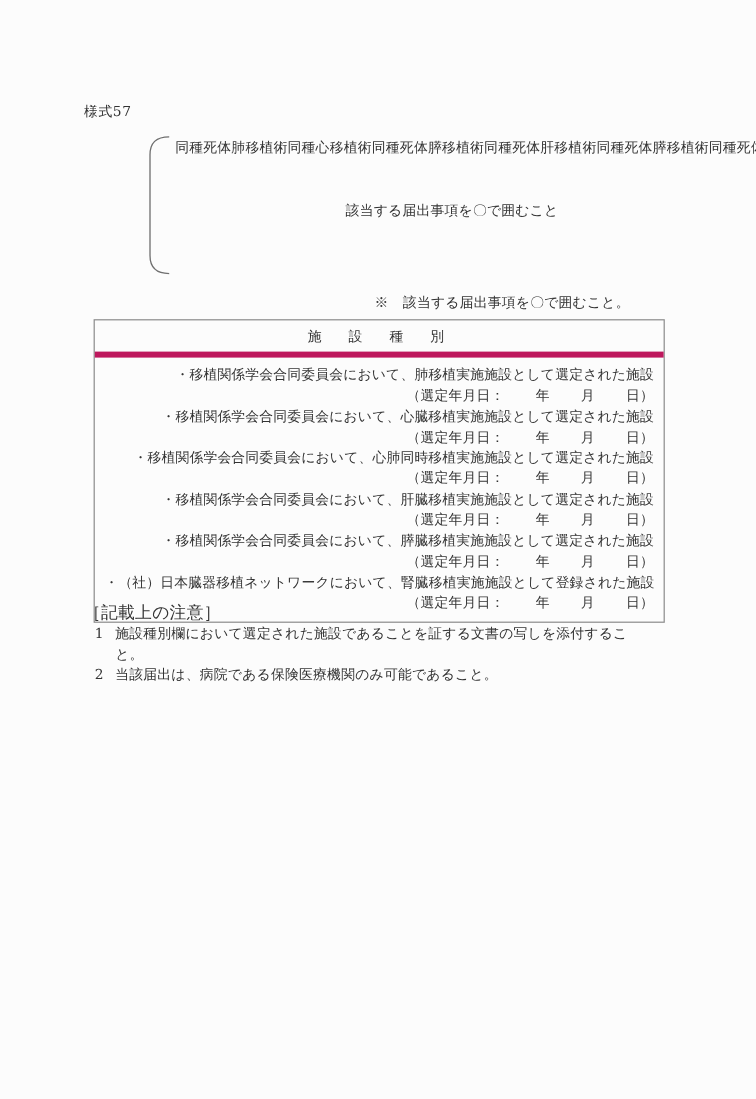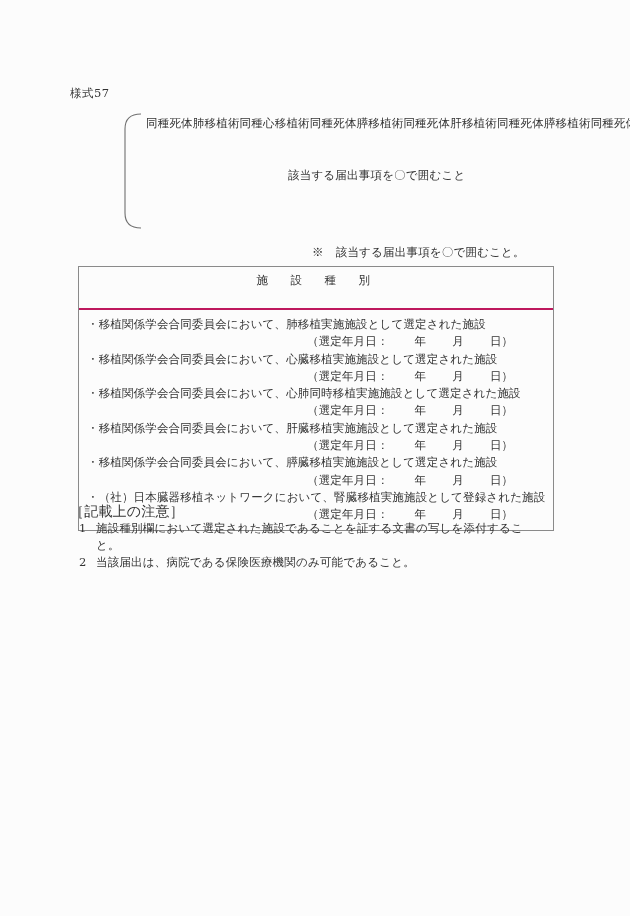--- a/index.html
+++ b/index.html
@@ -90,31 +90,32 @@
   .facility-table {
     position: absolute;
     left: 78px;
     top: 266px;
     width: 476px;
     border: 1px solid #8a8a8a;
     box-sizing: border-box;
     background: transparent;
   }
   .table-head {
-    border-bottom: 2px solid #be185d;
+    border-bottom: 5px solid #be185d;
     text-align: center;
     font-size: 11.5px;
-    padding: 6px 0 20px;
+    padding: 6px 0 5px;
     letter-spacing: 0.2px;
   }
   .table-head .sp {
     letter-spacing: 5.5px;
   }
   .table-body {
     padding: 6px 0 6px 0;
+    text-align: right;
   }
   .t-row {
     padding: 0 8px;
   }
   .t-main {
     font-size: 11.5px;
     line-height: 17.3px;
     white-space: nowrap;
     letter-spacing: 0.15px;
   }

